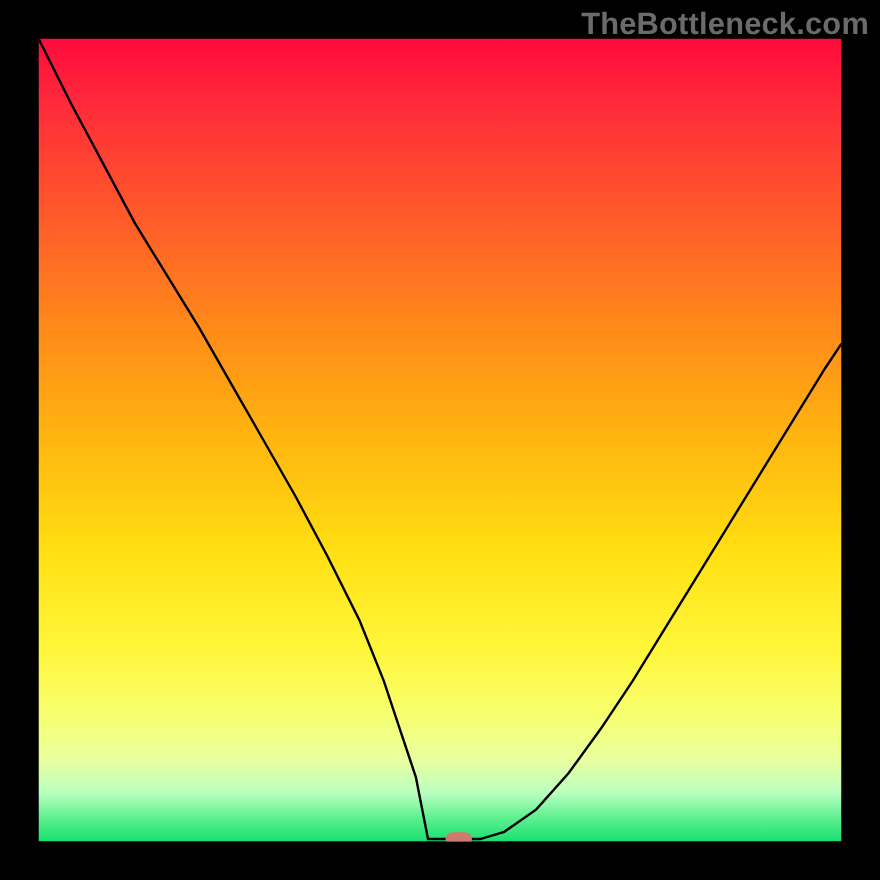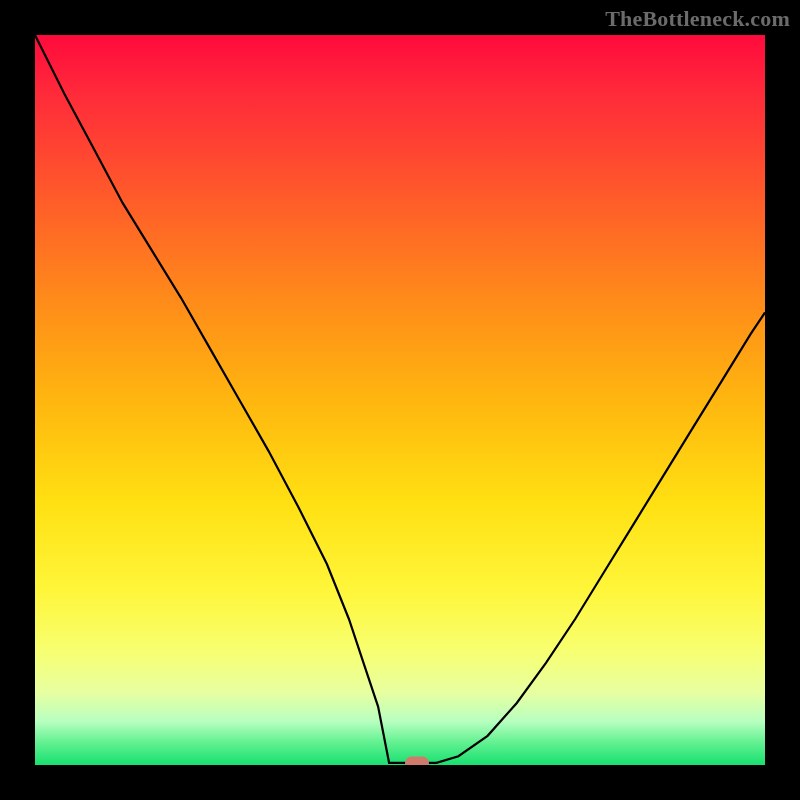--- a/index.html
+++ b/index.html
@@ -41,22 +41,22 @@
       #e8ffa0 90%,
       #b8ffc0 94%,
       #60f090 97%,
       #18e070 100%
     );
   }
   .watermark {
     position: absolute;
     top: 6px;
     right: 10px;
-    font-family: Liberation Serif, serif;
-    font-size: 22px;
+    font-family: Liberation Sans, sans-serif;
+    font-size: 28px;
     font-weight: 600;
     color: #6b6b6b;
     letter-spacing: 0.2px;
   }
   .curve {
     position: absolute;
     inset: 0;
     width: 730px;
     height: 730px;
   }

